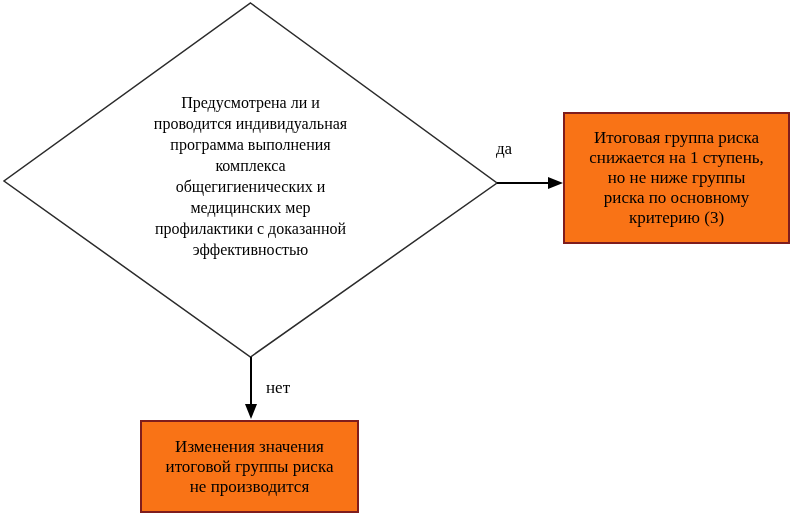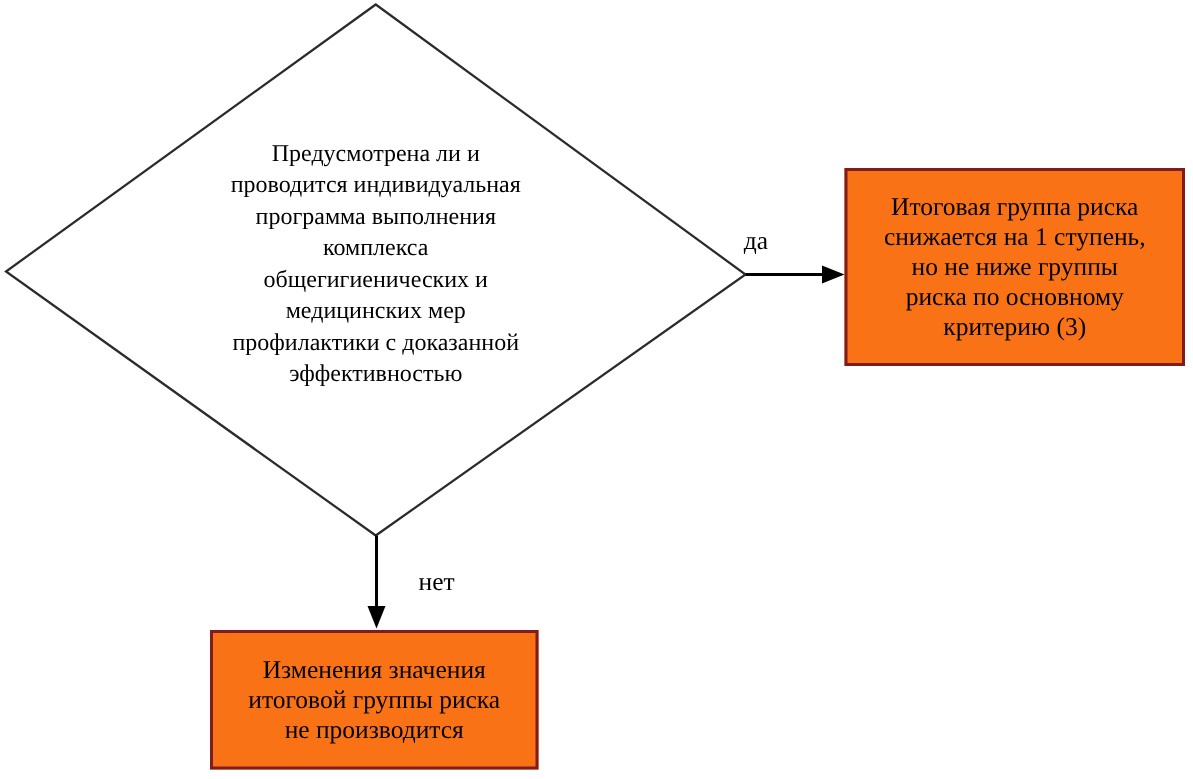--- a/index.html
+++ b/index.html
@@ -65,26 +65,24 @@
     position: absolute;
     font-size: 17px;
     line-height: 20px;
     white-space: nowrap;
   }
   .label-yes {
     left: 489px;
     top: 139px;
     width: 30px;
     text-align: center;
-    margin-top: 12px;
   }
   .label-no {
     left: 266px;
     top: 378px;
-    margin-left: 13px;
   }
 </style>
 </head>
 <body>
 
 <div class="canvas">
 
   <svg class="connectors" width="795" height="519" viewBox="0 0 795 519" xmlns="http://www.w3.org/2000/svg">
 
     <polygon points="250.5,3 497,183 250.5,357 4,181" fill="#ffffff" stroke="#2b2b2b" stroke-width="1.5"></polygon>

